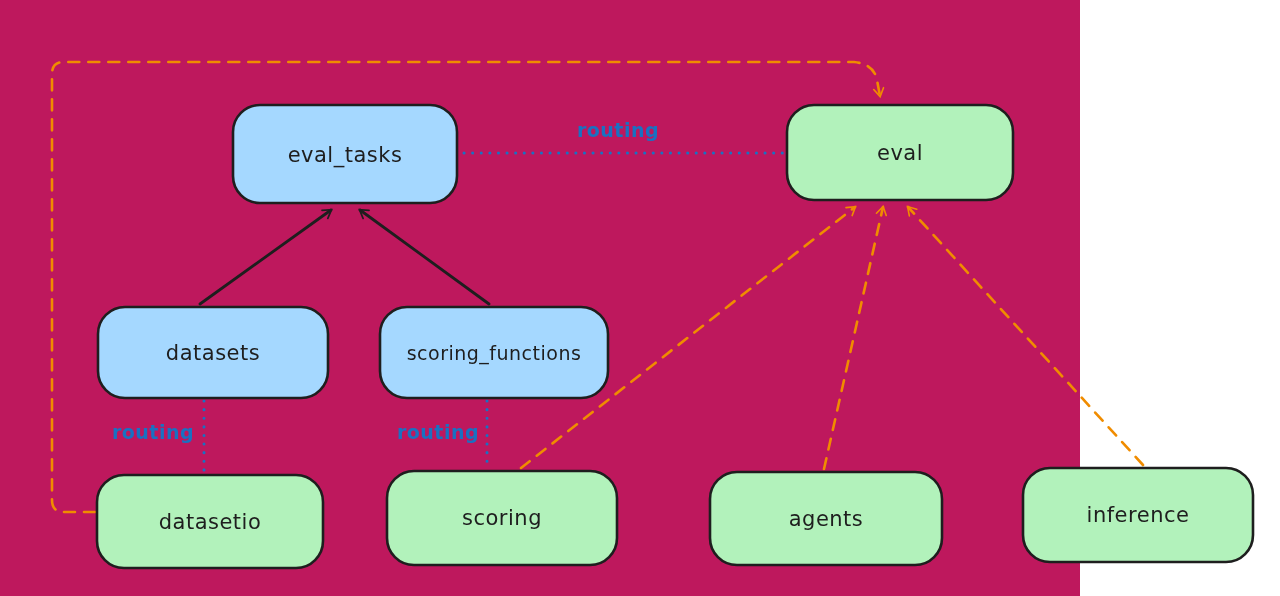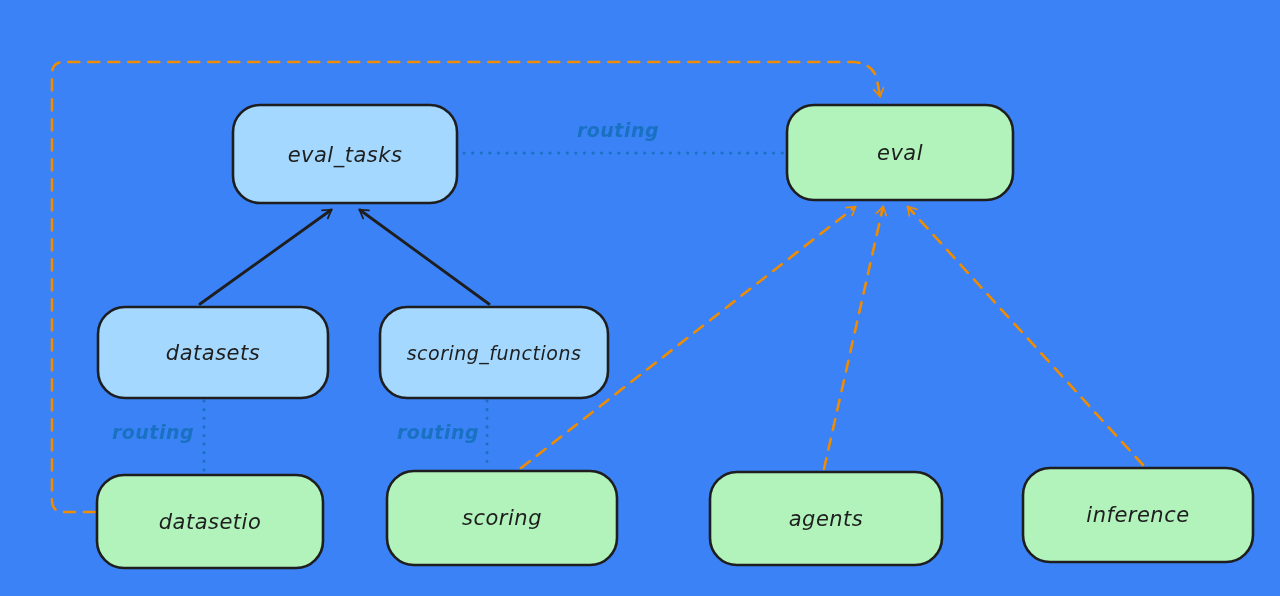--- a/index.html
+++ b/index.html
@@ -6,24 +6,23 @@
     margin: 0;
     padding: 0;
     background: #ffffff;
     width: 1280px;
     height: 596px;
     overflow: hidden;
     font-family: "DejaVu Sans", sans-serif;
   }
   .canvas-wrap {
     position: relative;
-    width: 1280px;
+    width: 1080px;
     height: 596px;
-    background: #3b82f6;
-    font-style: italic;
+    background: #be185d;
   }
   svg { display: block; }
   .node-box {
     stroke: #1e1e1e;
     stroke-width: 2.6;
   }
   .node-label {
     font-family: "DejaVu Sans", sans-serif;
     font-size: 21px;
     fill: #1e1e1e;

